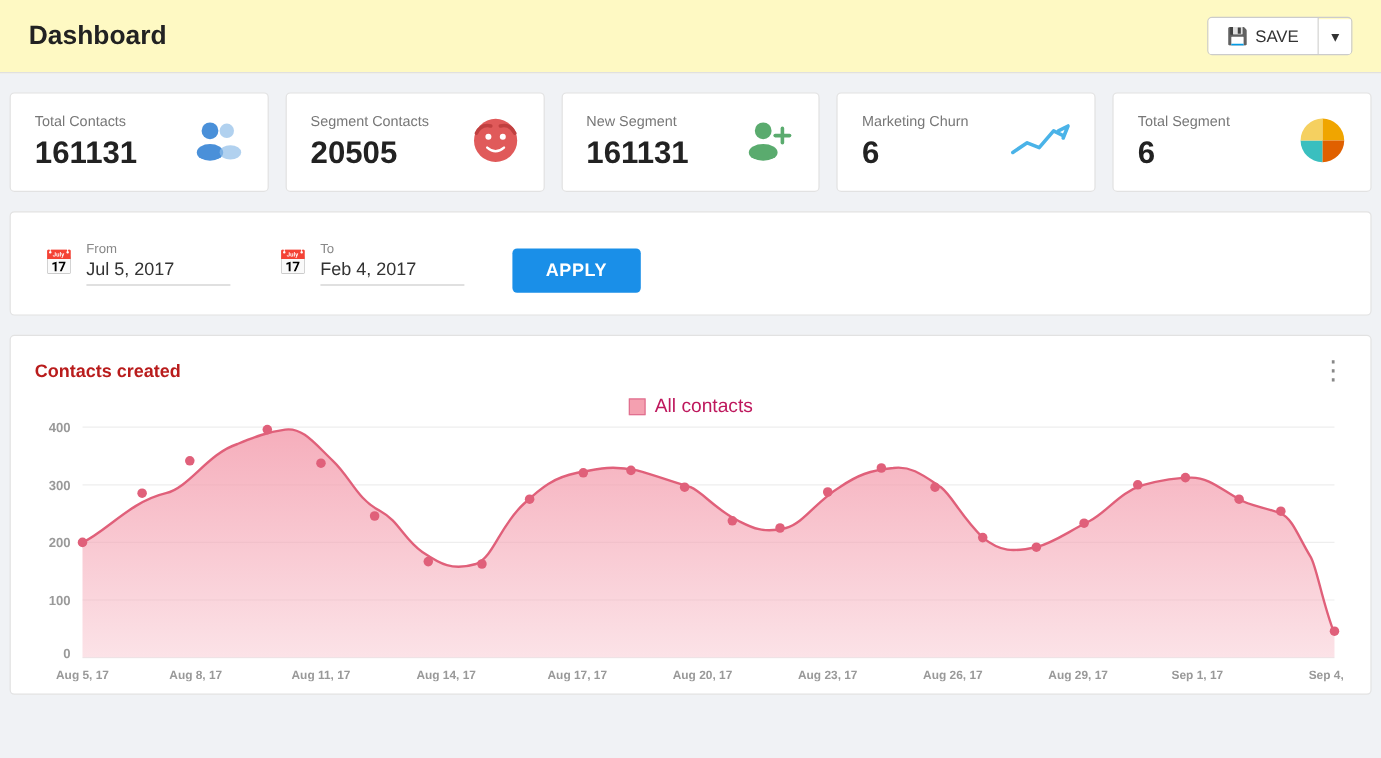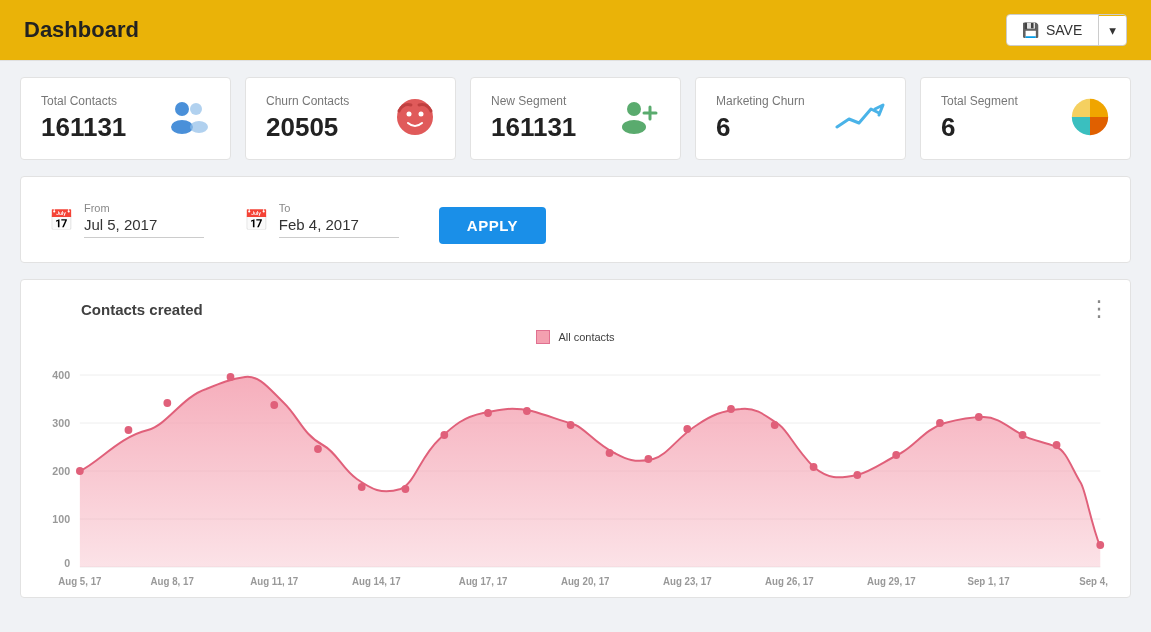--- a/index.html
+++ b/index.html
@@ -1,27 +1,27 @@
 <!DOCTYPE html>
 <html><head>
   <meta charset="utf-8">
   <style>
     * { box-sizing: border-box; margin: 0; padding: 0; }
     body { font-family: 'Segoe UI', Arial, sans-serif; background: #f0f2f5; color: #333; font-size: 14px; }
 
     .header {
       display: flex; align-items: center; justify-content: space-between;
-      background: #eab308; padding: 14px 24px; border-bottom: 1px solid #e0e0e0; gap: 25px;
+      background: #fef9c3; padding: 14px 24px; border-bottom: 1px solid #e0e0e0; gap: 25px;
     }
     .header h1 { font-size: 22px; font-weight: 600; color: #222; }
     .save-btn-group { display: flex; align-items: center; border: 1px solid #ccc; border-radius: 4px; overflow: hidden; }
     .save-btn { display: flex; align-items: center; gap: 6px; background: #fff; border: none; padding: 7px 16px; font-size: 14px; cursor: pointer; color: #333; border-right: 1px solid #ccc; }
     .save-dropdown { background: #fff; border: none; padding: 7px 10px; cursor: pointer; color: #333; }
 
-    .main { padding: 16px 20px; }
+    .main { padding: 16px 8px; }
 
     .kpi-row { display: flex; gap: 14px; margin-bottom: 16px; }
     .kpi-card {
       background: #fff; border-radius: 4px; border: 1px solid #e2e2e2;
       padding: 16px 20px; flex: 1; display: flex; align-items: center; justify-content: space-between;
       min-width: 0;
     }
     .kpi-label { font-size: 12px; color: #777; margin-bottom: 4px; }
     .kpi-value { font-size: 26px; font-weight: 700; color: #222; }
     .kpi-icon { flex-shrink: 0; margin-left: 10px; }
@@ -38,24 +38,24 @@
     .apply-btn {
       background: #1a8fe8; color: #fff; border: none; border-radius: 4px;
       padding: 10px 28px; font-size: 15px; font-weight: 600; cursor: pointer; letter-spacing: 0.5px; margin-top: 12px;
     }
 
     .chart-card {
       background: #fff; border-radius: 4px; border: 1px solid #e2e2e2;
       padding: 16px 20px 10px;
     }
     .chart-header { display: flex; align-items: center; justify-content: space-between; margin-bottom: 8px; }
-    .chart-title { font-size: 15px; font-weight: 600; color: #404040; margin-left: 40px; }
+    .chart-title { font-size: 15px; font-weight: 600; color: #b91c1c; }
     .chart-menu { color: #888; font-size: 22px; cursor: pointer; }
 
-    .chart-legend { display: flex; justify-content: center; align-items: center; gap: 8px; margin-bottom: 23px; font-size: 11px; color: #404040; }
+    .chart-legend { display: flex; justify-content: center; align-items: center; gap: 8px; margin-bottom: 0; font-size: 16px; color: #be185d; }
     .legend-box { width: 14px; height: 14px; background: #f4a0b0; border: 1px solid #e07090; display: inline-block; vertical-align: middle; }
 
     .chart-area { position: relative; height: 220px; font-weight: bold; }
     svg.area-chart { width: 100%; height: 100%; }
 
     
     .pie-icon-svg { width: 40px; height: 40px; }
   </style>
 </head>
 <body>
@@ -87,21 +87,21 @@
           <circle cx="16" cy="10" r="7" fill="#4a90d9"></circle>
           <ellipse cx="16" cy="28" rx="11" ry="7" fill="#4a90d9"></ellipse>
           <circle cx="30" cy="10" r="6" fill="#90bde8" opacity="0.7"></circle>
           <ellipse cx="33" cy="28" rx="9" ry="6" fill="#90bde8" opacity="0.7"></ellipse>
         </svg>
       </div>
     </div>
 
     <div class="kpi-card">
       <div>
-        <div class="kpi-label">Churn Contacts</div>
+        <div class="kpi-label">Segment Contacts</div>
         <div class="kpi-value">20505</div>
       </div>
       <div class="kpi-icon">
         <svg width="40" height="40" viewBox="0 0 40 40">
           <circle cx="20" cy="20" r="18" fill="#e05a5a"></circle>
           <circle cx="14" cy="17" r="2.5" fill="white"></circle>
           <circle cx="26" cy="17" r="2.5" fill="white"></circle>
           <path d="M13 26 Q20 32 27 26" stroke="white" stroke-width="2" fill="none" stroke-linecap="round"></path>
           <path d="M4 14 Q8 6 16 8" stroke="#c04040" stroke-width="3" fill="none" stroke-linecap="round"></path>
           <path d="M36 14 Q32 6 24 8" stroke="#c04040" stroke-width="3" fill="none" stroke-linecap="round"></path>

